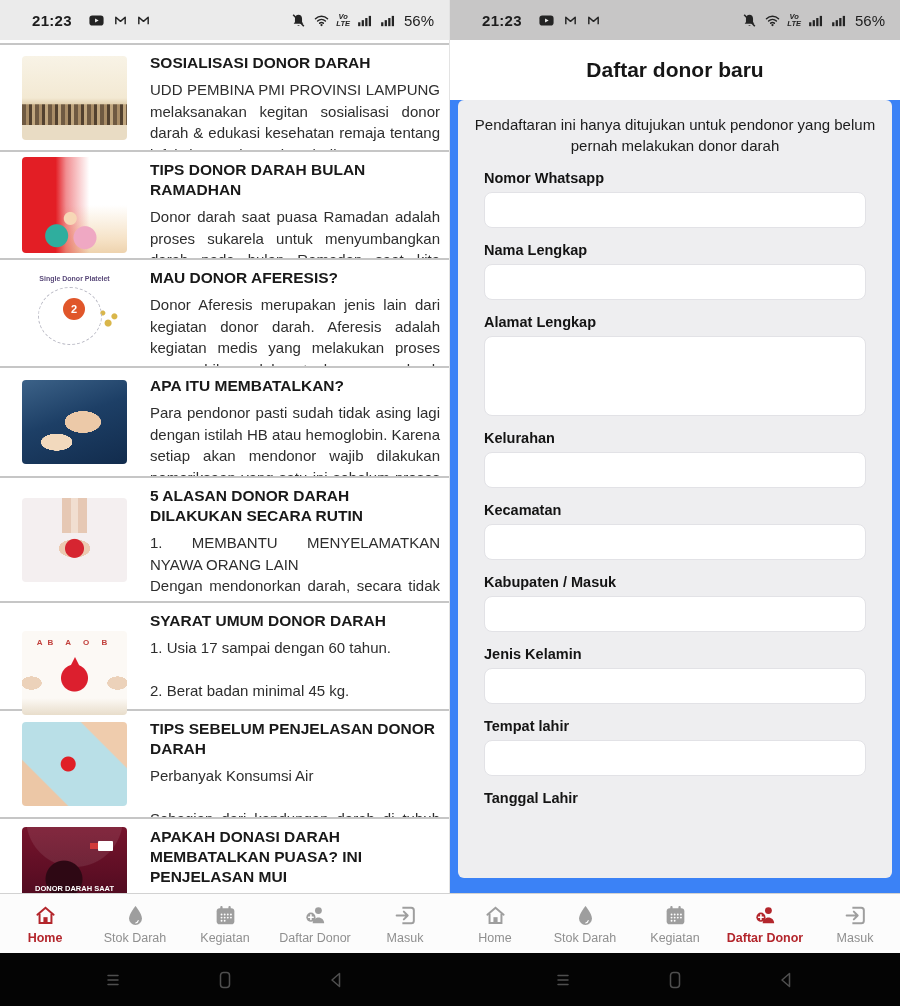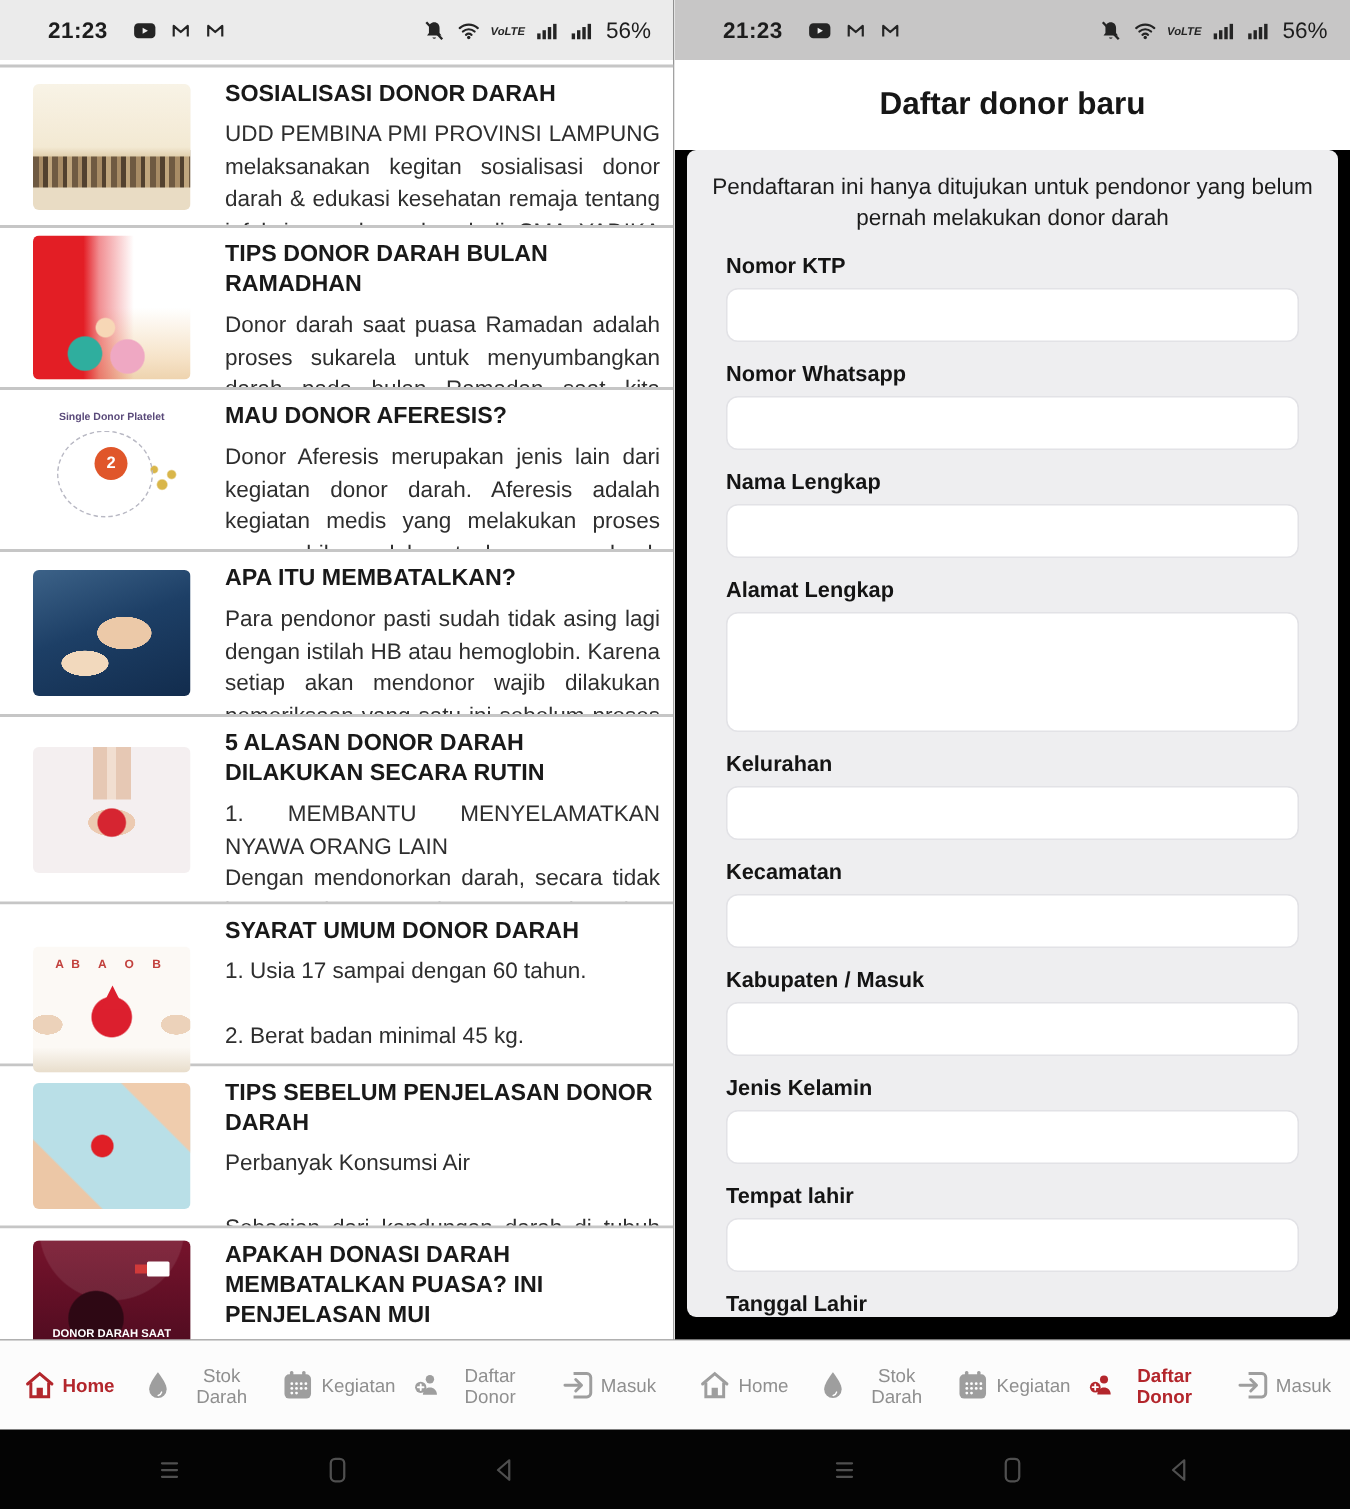--- a/index.html
+++ b/index.html
@@ -3,33 +3,33 @@
 <meta charset="utf-8">
 <style>
   :root{ --active:#b3262c; --inactive:#8f8f8f; }
   *{box-sizing:border-box;}
   html,body{margin:0;padding:0;}
   body{font-family:"Liberation Sans",sans-serif;background:#888;}
   .stage{width:900px;height:1006px;overflow:hidden;background:#fff;position:relative;margin:0 auto;}
 
   
   .screens{display:flex;height:893px;}
-  .screen{width:450px;height:893px;overflow:hidden;position:relative;background:#000000;}
+  .screen{width:450px;height:893px;overflow:hidden;position:relative;background:#3b82f6;}
   .screen.left{border-right:1px solid #e3e3e3;}
 
   
   .statusbar{height:40px;display:flex;align-items:center;padding:0 15px 0 32px;color:#1d1d1d;}
   .sb-left{background:#ebebeb;}
   .sb-right{background:#c7c6c6;}
   .sb-time{font-size:15px;font-weight:700;margin-right:16px;letter-spacing:.3px;}
   .sb-apps{display:flex;align-items:center;gap:8px;}
   .sb-status{margin-left:auto;display:flex;align-items:center;gap:6px;}
   .sb-ico{width:17px;height:17px;color:#242424;}
   .sb-ico.small{width:15px;height:15px;}
-  .volte{display:inline-flex;align-items:center;font-size:7.5px;font-weight:700;line-height:7px;color:#242424;}
+  .volte{display:inline-flex;flex-direction:column;align-items:center;font-size:7.5px;font-weight:700;line-height:7px;color:#242424;}
   .sb-batt{font-size:15px;font-weight:400;margin-left:2px;}
 
   
   .article-list{height:853px;overflow:hidden;background:#fff;}
   .article{display:flex;border-bottom:2px solid #c6c6c6;height:108px;background:#fff;}
   .article:nth-child(1){height:109px;margin-top:3px;border-top:2px solid #c6c6c6;}
   .article:nth-child(4){height:110px;}
   .article:nth-child(5){height:125px;}
   .article:nth-child(8){height:200px;}
   .thumb{width:105px;height:84px;border-radius:4px;flex:none;align-self:center;margin-left:22px;position:relative;overflow:hidden;}
@@ -92,21 +92,21 @@
   .form-card{margin:0 8px;height:778px;background:#eeeef0;border-radius:6px;padding:12px 26px 0;overflow:hidden;}
   .note{margin:2px -18px 0;text-align:center;font-size:15px;line-height:21px;color:#1c1c1c;}
   .field{margin-top:14px;}
   .f-label{display:block;font-size:14.5px;font-weight:700;color:#141414;line-height:16px;}
   .f-input{display:block;margin-top:6px;width:100%;height:36px;border:1px solid #e2e2e6;border-radius:8px;background:#fff;padding:0 10px;font:inherit;font-size:15px;color:#222;outline:none;}
   .f-textarea{height:80px;resize:none;padding-top:8px;}
 
   
   .bottomnavs{height:60px;display:flex;background:#fcfcfc;border-top:1px solid #d2d2d2;}
   .bottomnavs nav{width:450px;display:flex;}
-  .nav-item{flex:1;display:flex;flex-direction:row;align-items:center;justify-content:center;gap:3px;background:none;border:none;padding:4px;cursor:pointer;color:#9e9e9e;font-family:inherit;}
+  .nav-item{flex:1;display:flex;flex-direction:column;align-items:center;justify-content:center;gap:3px;background:none;border:none;padding:4px;cursor:pointer;color:#9e9e9e;font-family:inherit;}
   .nav-ico{width:25px;height:25px;}
   .nav-label{font-size:12.5px;color:var(--inactive);}
   .nav-item.active{color:var(--active);}
   .nav-item.active .nav-label{color:var(--active);font-weight:700;}
 
   
   .androidbar{height:53px;background:#040404;display:flex;}
   .abar-half{width:450px;display:flex;align-items:center;justify-content:center;gap:88px;}
   .ab-ico{width:24px;height:24px;}
 </style>
@@ -340,24 +340,20 @@
             </svg>
           <span class="sb-batt">56%</span>
         </span>
       </header>
       <div class="page-header">
         <h1 class="page-title">Daftar donor baru</h1>
       </div>
       <div class="form-card">
         <p class="note">Pendaftaran ini hanya ditujukan untuk pendonor yang belum pernah melakukan donor darah</p>
         <div id="fields">
-  <div class="field">
-    <label class="f-label">Nomor KTP</label>
-    <input class="f-input" style="">
-  </div>
 
   <div class="field">
     <label class="f-label">Nomor Whatsapp</label>
     <input class="f-input" style="">
   </div>
 
   <div class="field">
     <label class="f-label">Nama Lengkap</label>
     <input class="f-input" style="">
   </div>

